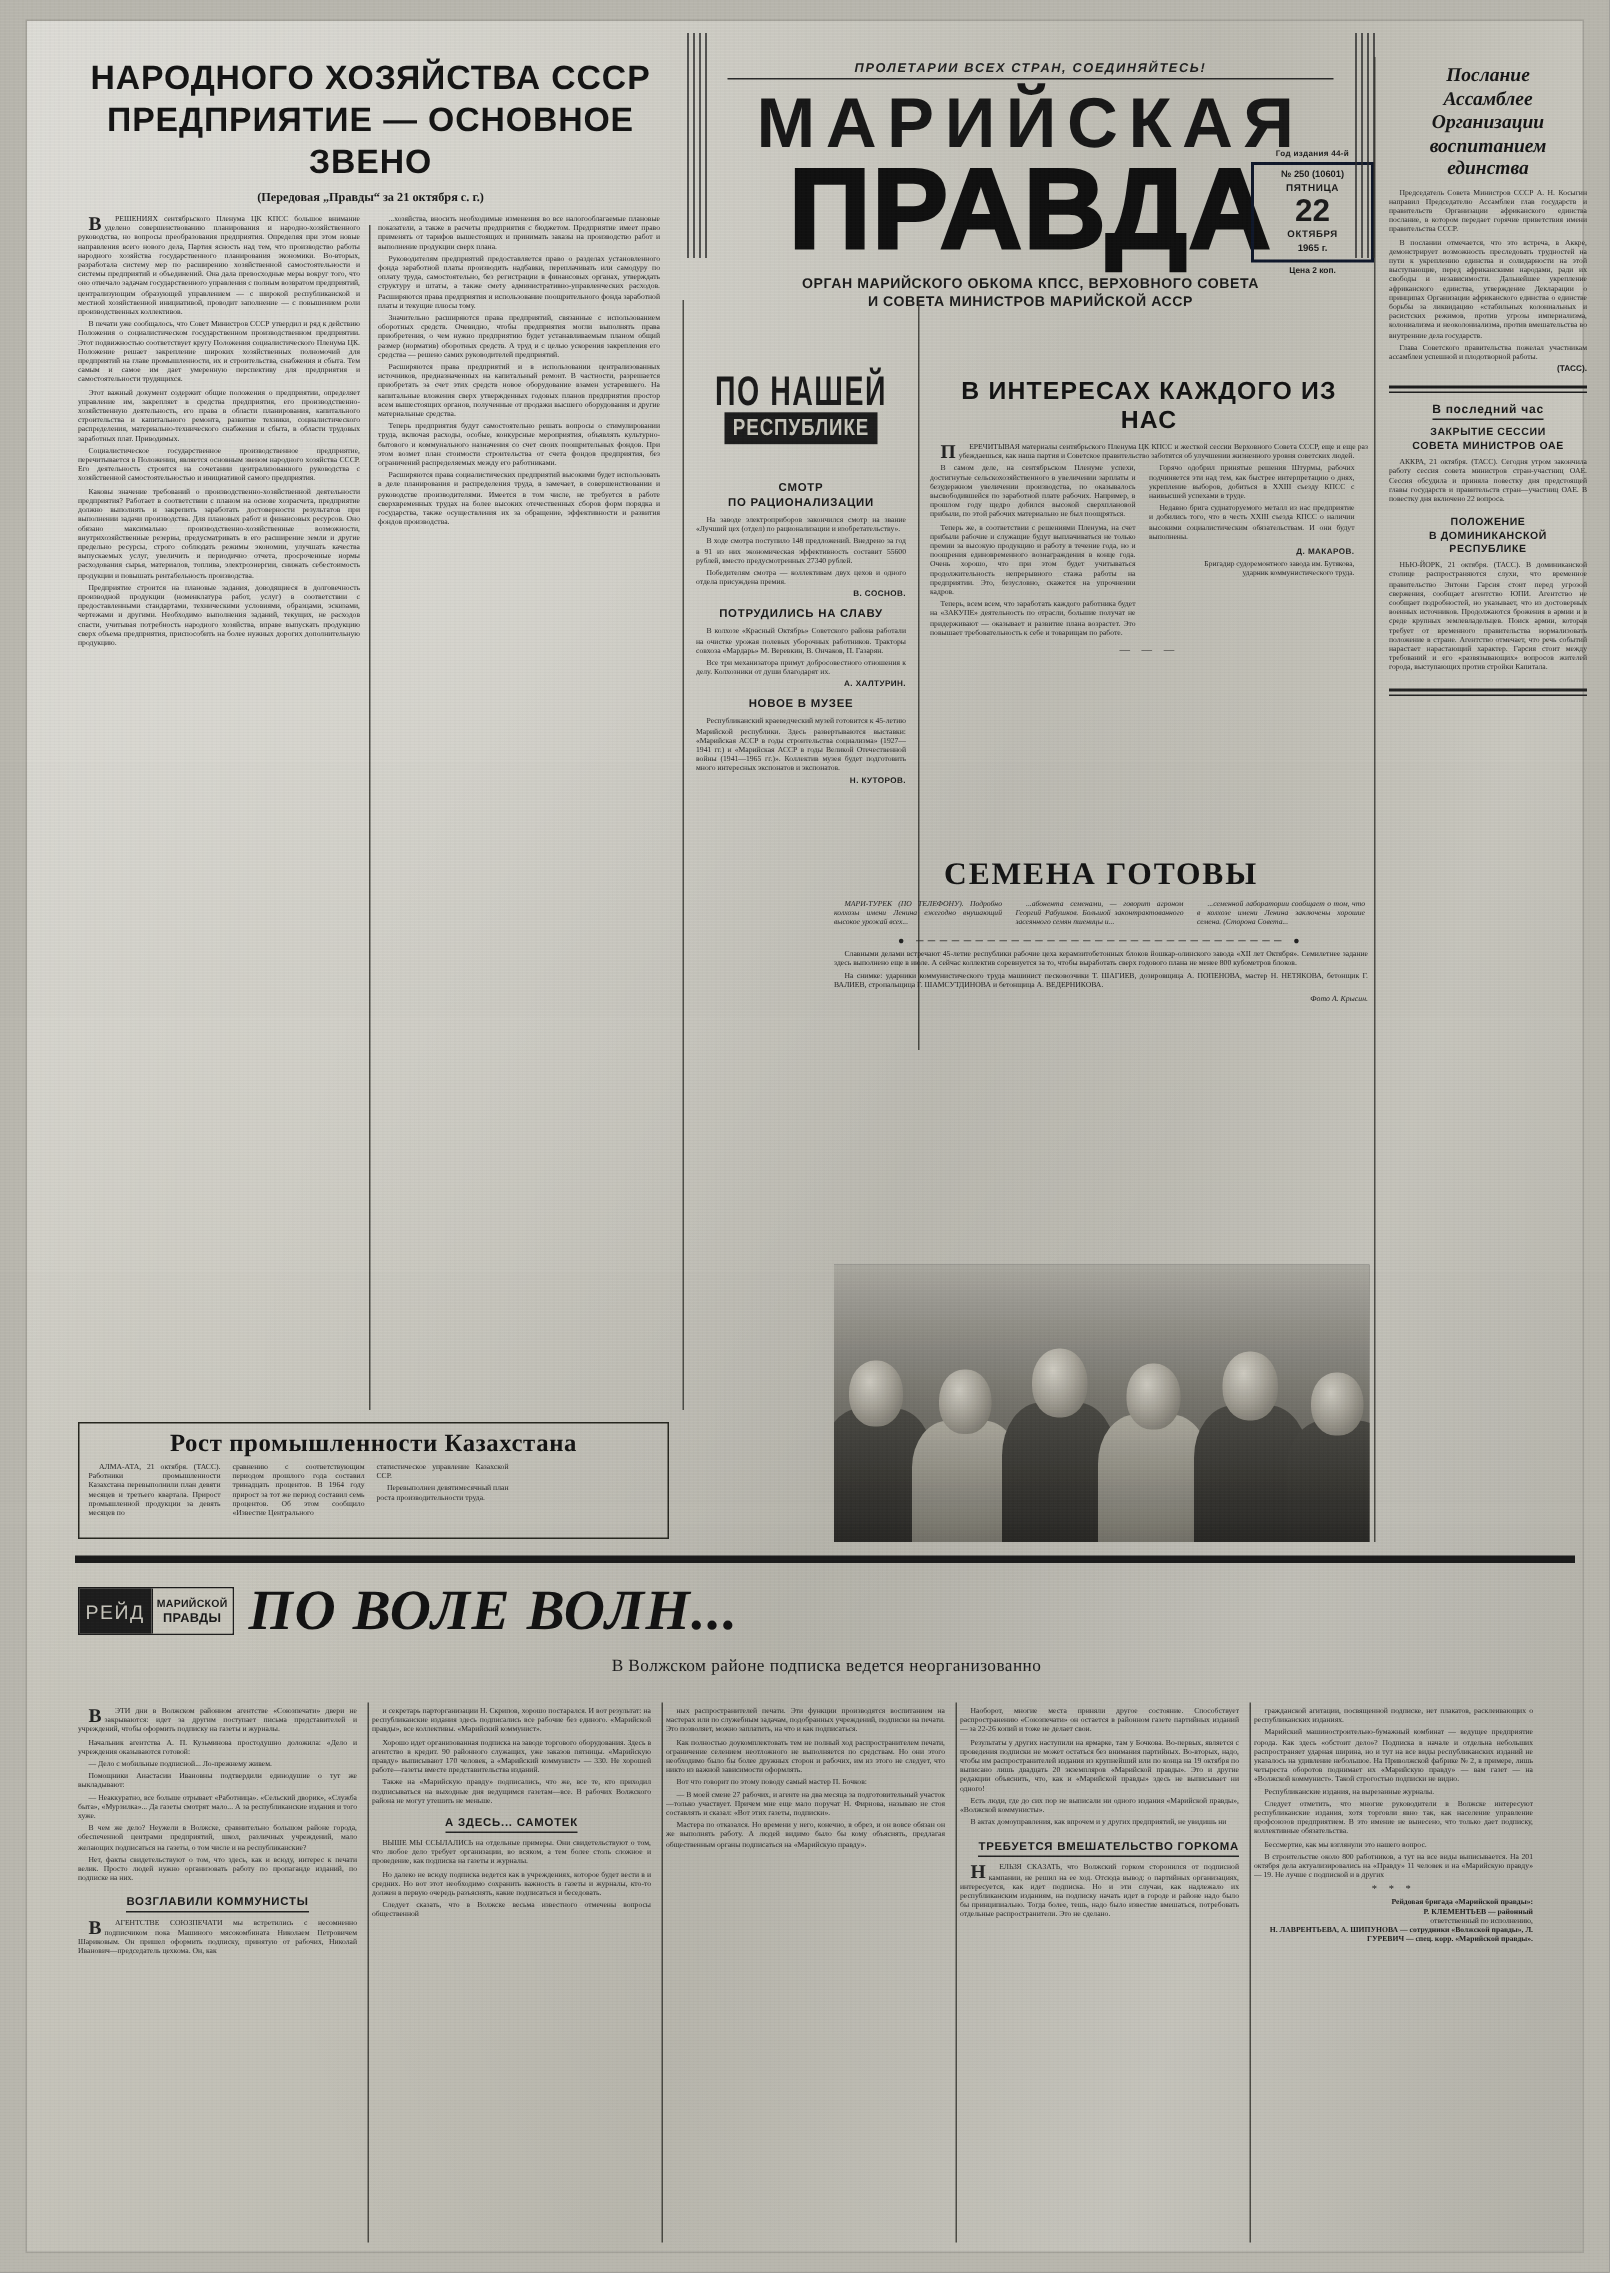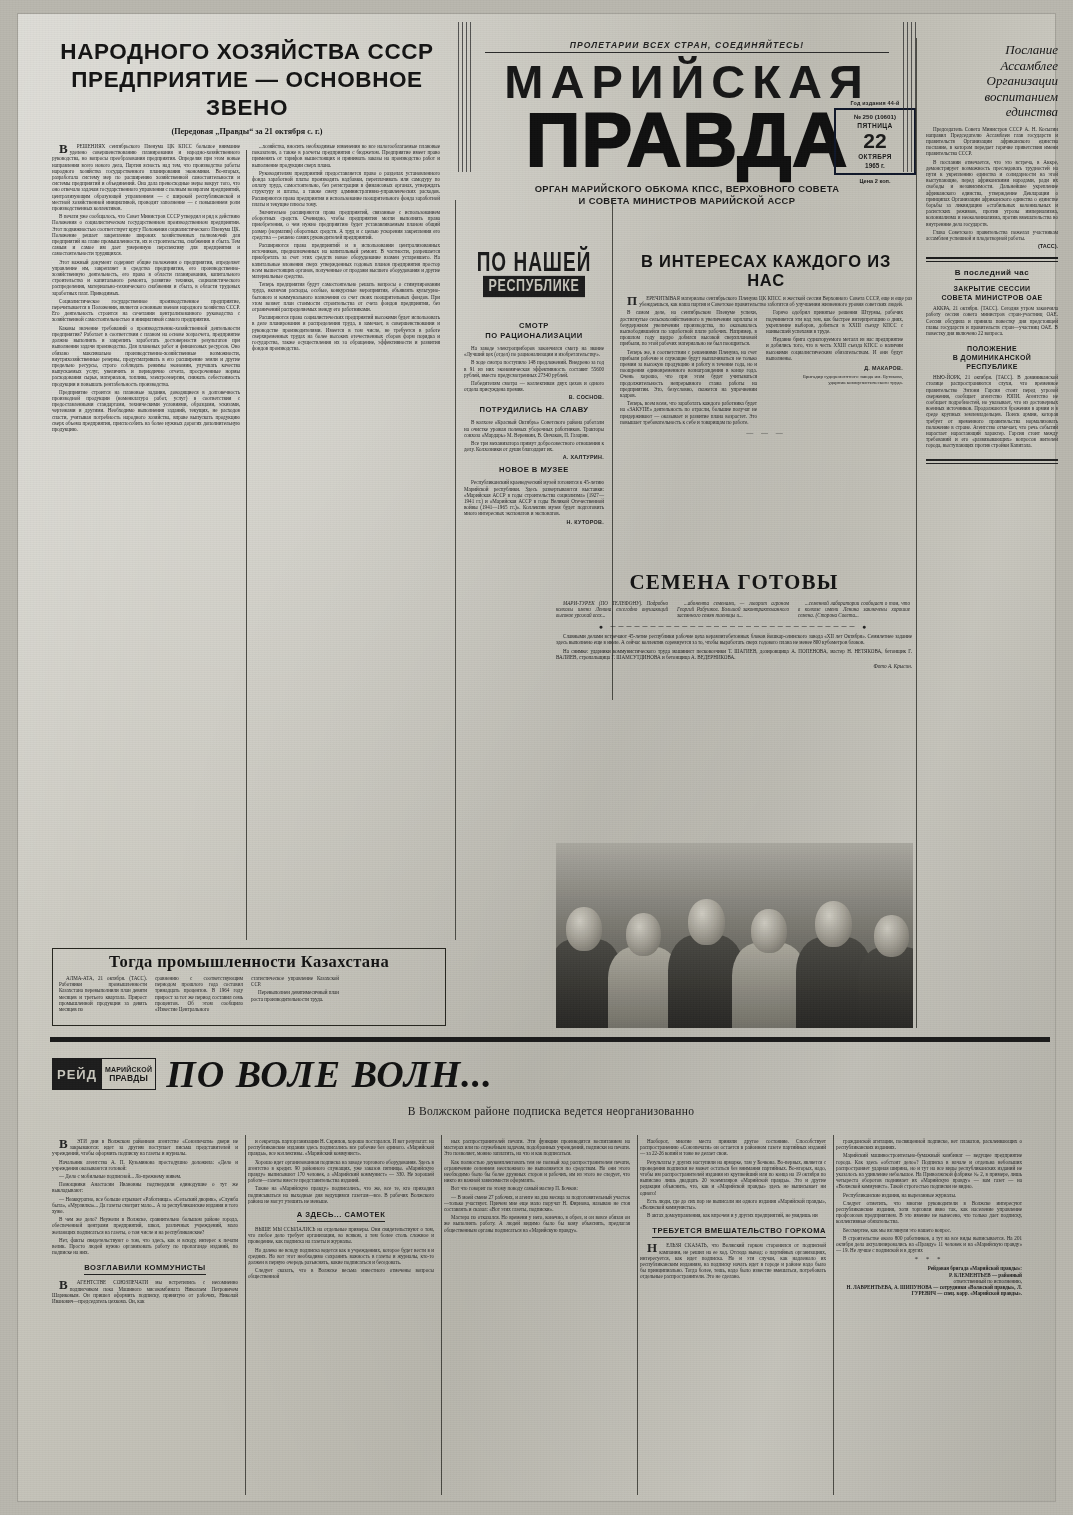--- a/index.html
+++ b/index.html
@@ -175,24 +175,24 @@
     font-size: 5.4px;
     letter-spacing: .3px;
     margin: 2px 0 3px;
     font-family: "Liberation Sans", sans-serif;
   }
 
   
   .hl-right-italic {
     font-family: "Liberation Serif", serif;
     font-style: italic;
-    font-weight: normal;
+    font-weight: bold;
     font-size: 13px;
     line-height: 15.5px;
-    text-align: right;
+    text-align: center;
     color: #161616;
   }
   .hl-caps-small {
     font-family: "Liberation Sans", sans-serif;
     font-weight: bold;
     font-size: 7px;
     line-height: 9px;
     letter-spacing: .4px;
     text-align: center;
     margin: 4px 0 3px;
@@ -229,21 +229,21 @@
   
   .reid {
     display: inline-flex;
     align-items: stretch;
     border: 1px solid #1c1c1c;
     height: 30px;
     vertical-align: middle;
   }
   .reid .r1 {
     background: #1d1d1d; color: #c8c6bc;
-    font-family: "Liberation Sans", sans-serif; font-weight: bold;
+    font-family: "Liberation Sans", sans-serif; font-weight: normal;
     font-size: 13px; letter-spacing: 1px;
     padding: 0 4px; display:flex; align-items:center;
   }
   .reid .r2 {
     background: #c8c6bc; color: #1b1b1b;
     font-family: "Liberation Sans", sans-serif; font-weight: bold;
     font-size: 7px; line-height: 9.5px; letter-spacing: .2px;
     padding: 3px 3px; display:flex; flex-direction:column;
     justify-content:center; align-items:center;
     border-left: 1px solid #1c1c1c;
@@ -497,21 +497,21 @@
         <div class="ph-head" style="left:259px; top:58px; width:37px; height:46px;"></div>
 
         <div class="ph-body" style="left:302px; top:104px; width:72px; height:94px;"></div>
         <div class="ph-head" style="left:318px; top:72px; width:35px; height:42px;"></div>
 
         <div style="position:absolute; left:0; top:0; right:0; bottom:0; background:linear-gradient(180deg, rgba(255,255,255,0.10), rgba(0,0,0,0.18));"></div>
       </div>
     </div>
 
     <div class="box" style="position:absolute; left:52px; top:948px; width:392px; height:76px;">
-      <div class="kaz-head" style="margin-top:3px;">Тогда промышленности Казахстана</div>
+      <div class="kaz-head" style="margin-top:3px;">Рост промышленности Казахстана</div>
       <div style="display:flex; gap:8px; padding:3px 6px 0;">
         <div class="body-txt" style="width:88px;">
             <p style="text-indent:7px;">АЛМА-АТА, 21 октября. (ТАСС). Работники промышленности Казахстана перевыполнили план девяти месяцев и третьего квартала. Прирост промышленной продукции за девять месяцев по</p>
           </div>
         <div class="body-txt" style="width:88px;">
             <p style="text-indent:0;">сравнению с соответствующим периодом прошлого года составил тринадцать процентов. В 1964 году прирост за тот же период составил семь процентов. Об этом сообщило «Известие Центрального</p>
           </div>
         <div class="body-txt" style="width:88px;">
           <p style="text-indent:0;">статистическое управление Казахской ССР.</p>
           <p style="text-indent:7px;">Перевыполнен девятимесячный план роста производительности труда.</p>

